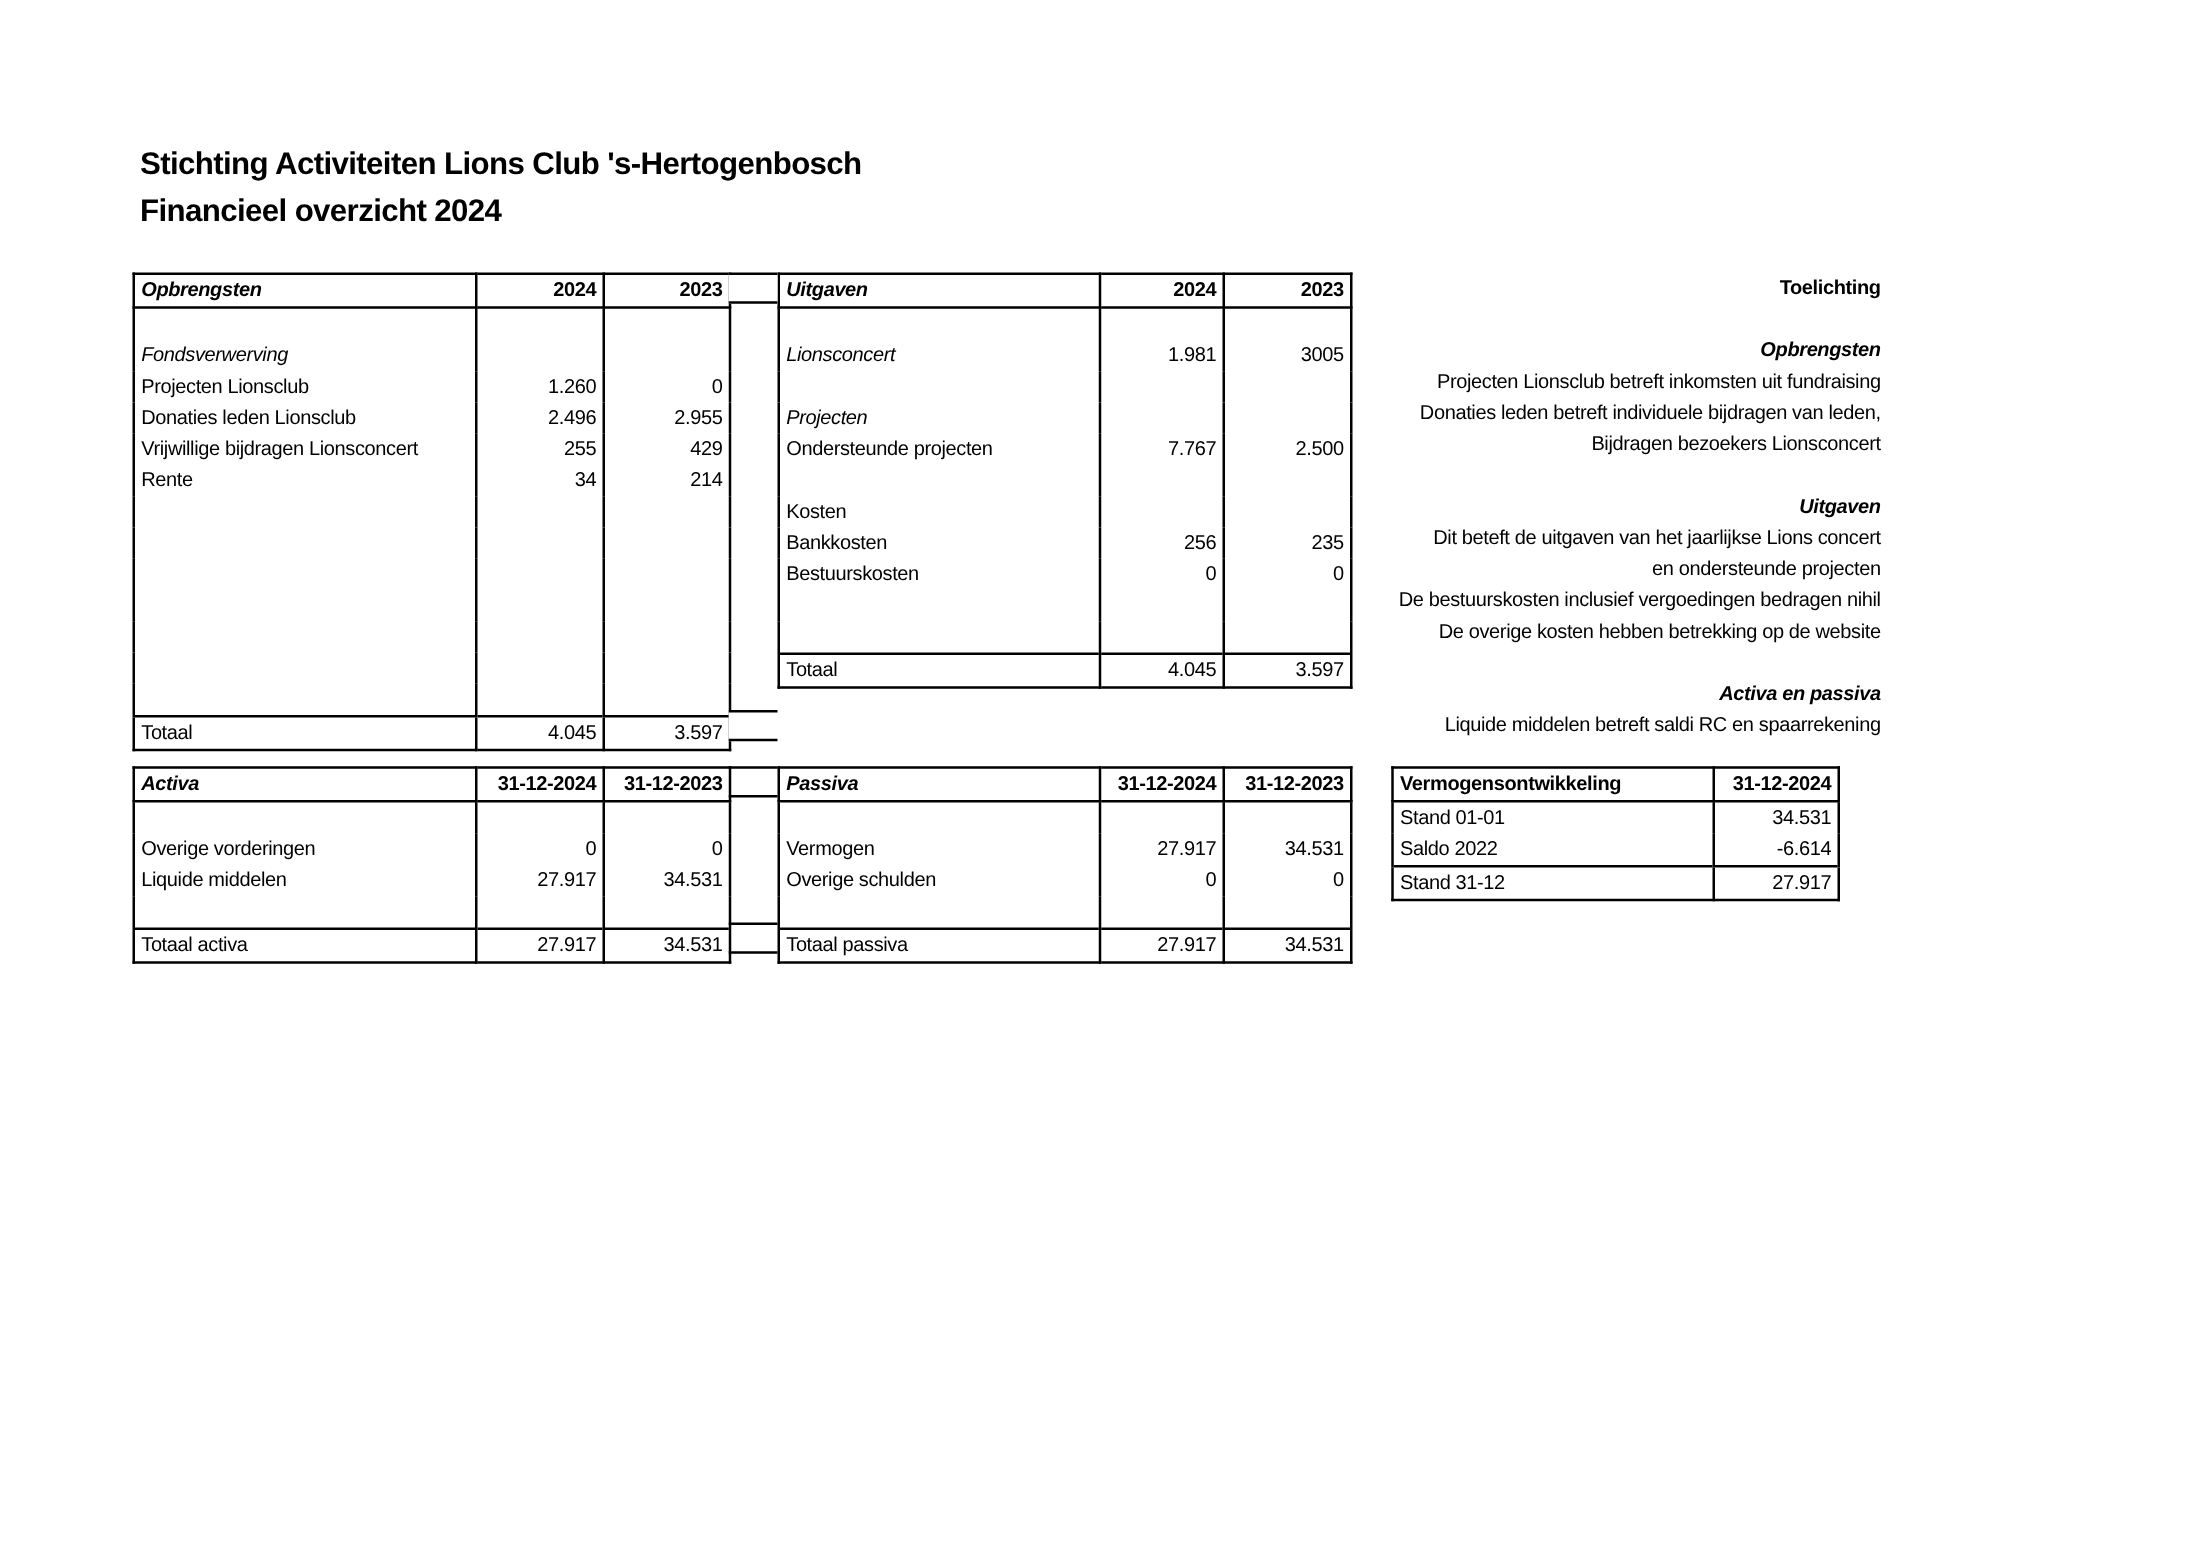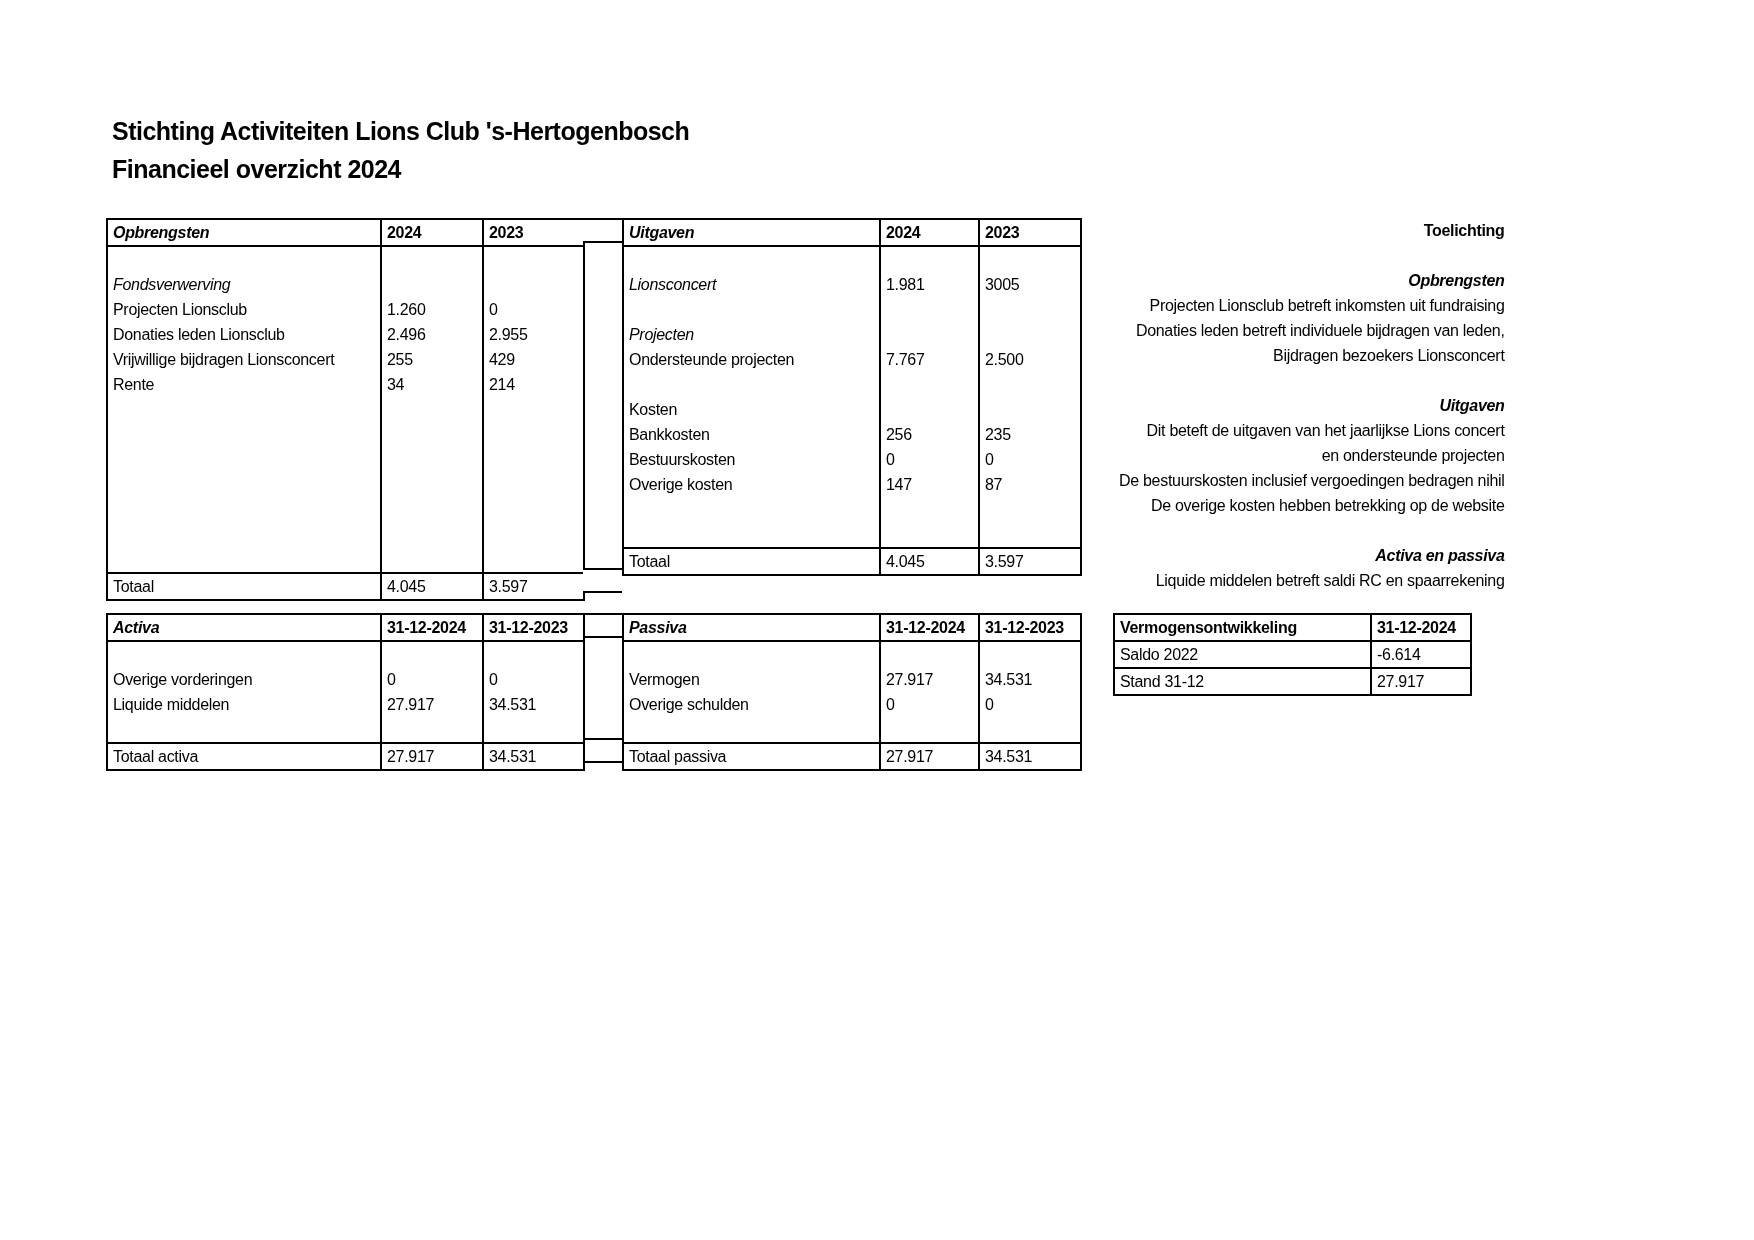--- a/index.html
+++ b/index.html
@@ -16,21 +16,21 @@
     position:absolute;border-collapse:collapse;table-layout:fixed;
     font-size:16px;letter-spacing:-0.3px;line-height:19px;
   }
   table.xl td{
     height:25px;padding:0 5px;vertical-align:middle;
     white-space:nowrap;overflow:hidden;
     border-left:2px solid #000;border-right:2px solid #000;
   }
   tr.hdr td{border-top:2px solid #000;border-bottom:2px solid #000;font-weight:700;}
   tr.tot td{border-top:2px solid #000;border-bottom:2px solid #000;}
-  td.num{}
+  td.num{text-align:right;}
   td.ti{font-style:italic;}
   td.it{font-style:italic;}
   .spacer{
     position:absolute;left:583px;width:39px;height:25px;box-sizing:border-box;
     border-top:2px solid #000;border-bottom:2px solid #000;background:#fff;
   }
   .notes{
     position:absolute;left:1119px;top:218px;
     font-size:16px;letter-spacing:-0.3px;white-space:nowrap;
   }
@@ -186,25 +186,20 @@
       </tr>
   <tr>
         <td>Bankkosten</td>
         <td class="num">256</td>
         <td class="num">235</td>
       </tr>
   <tr>
         <td>Bestuurskosten</td>
         <td class="num">0</td>
         <td class="num">0</td>
-      </tr>
-  <tr>
-        <td>Overige kosten</td>
-        <td class="num">147</td>
-        <td class="num">87</td>
       </tr>
   <tr>
         <td></td>
         <td></td>
         <td></td>
       </tr>
   <tr>
         <td></td>
         <td></td>
         <td></td>
@@ -324,20 +319,24 @@
   <colgroup>
       <col style="width:257px">
       <col style="width:100px">
     </colgroup>
   <tbody>
       <tr class="hdr">
     <td>Vermogensontwikkeling</td>
     <td class="num">31-12-2024</td>
   </tr>
   <tr>
+    <td>Stand 01-01</td>
+    <td class="num">34.531</td>
+  </tr>
+  <tr>
     <td>Saldo 2022</td>
     <td class="num">-6.614</td>
   </tr>
   <tr class="tot">
     <td>Stand 31-12</td>
     <td class="num">27.917</td>
   </tr>
 </tbody>
   </table>
 

